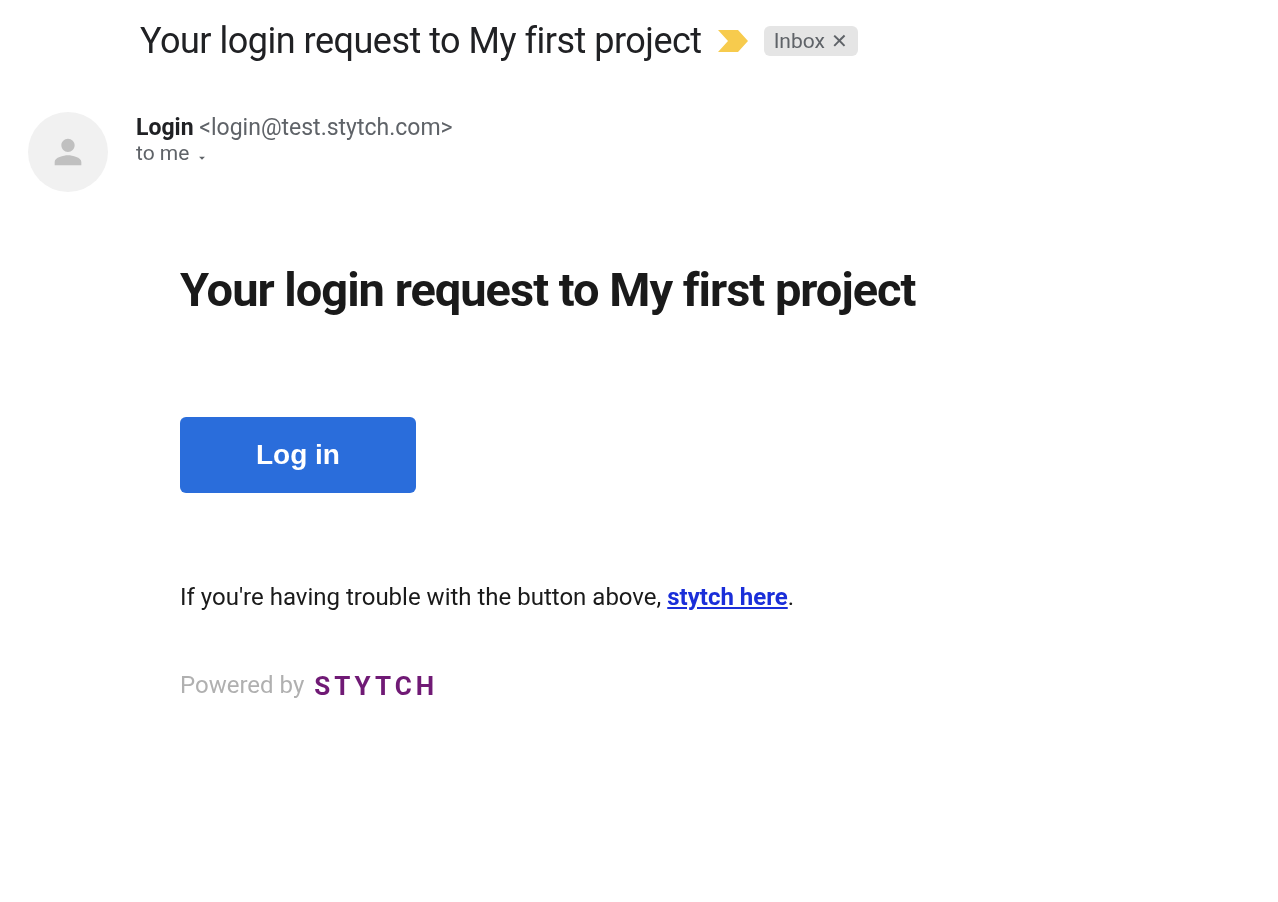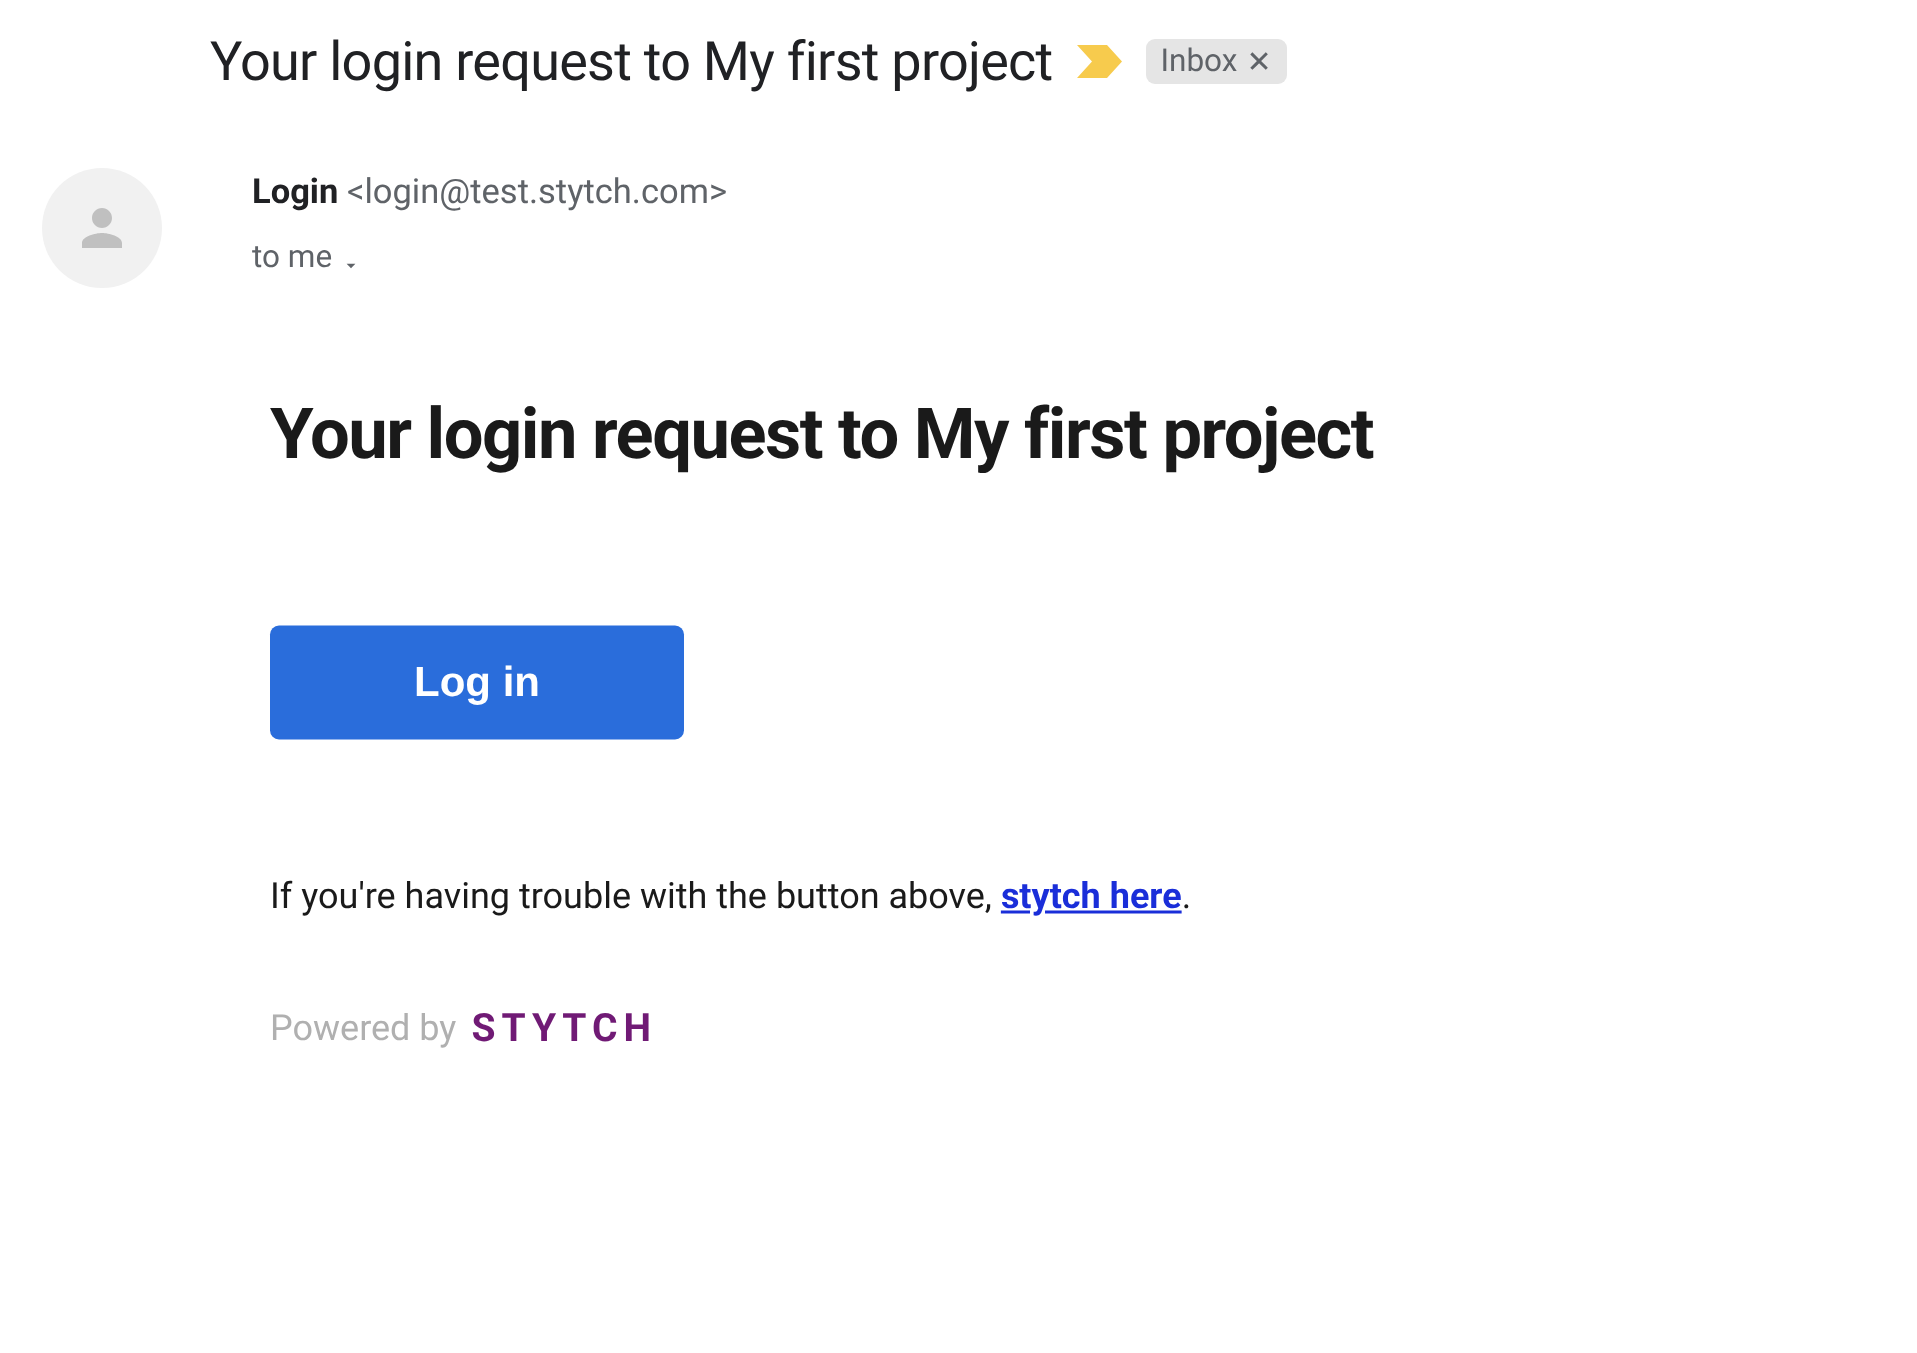--- a/index.html
+++ b/index.html
@@ -75,23 +75,22 @@
       flex-shrink: 0;
     }
     
     .avatar svg {
       fill: #c0c0c0;
     }
     
     .sender-info {
       display: flex;
       flex-direction: column;
-      gap: 19px;
+      gap: 0;
       padding-top: 2px;
-      margin-left: 32px;
     }
     
     .sender-line {
       font-size: 23px;
       color: #202124;
     }
     
     .sender-name {
       font-weight: 700;
     }
@@ -133,21 +132,21 @@
       margin-bottom: 90px;
       letter-spacing: -0.3px;
     }
     
     .login-button {
       display: inline-block;
       background: #2a6ddb;
       color: #ffffff;
       font-size: 28px;
       font-weight: 700;
-      padding: 22px 96px;
+      padding: 22px 76px;
       border: none;
       border-radius: 6px;
       cursor: pointer;
       margin-bottom: 90px;
     }
     
     .fallback-text {
       font-size: 24px;
       color: #1a1a1a;
       margin-bottom: 60px;

